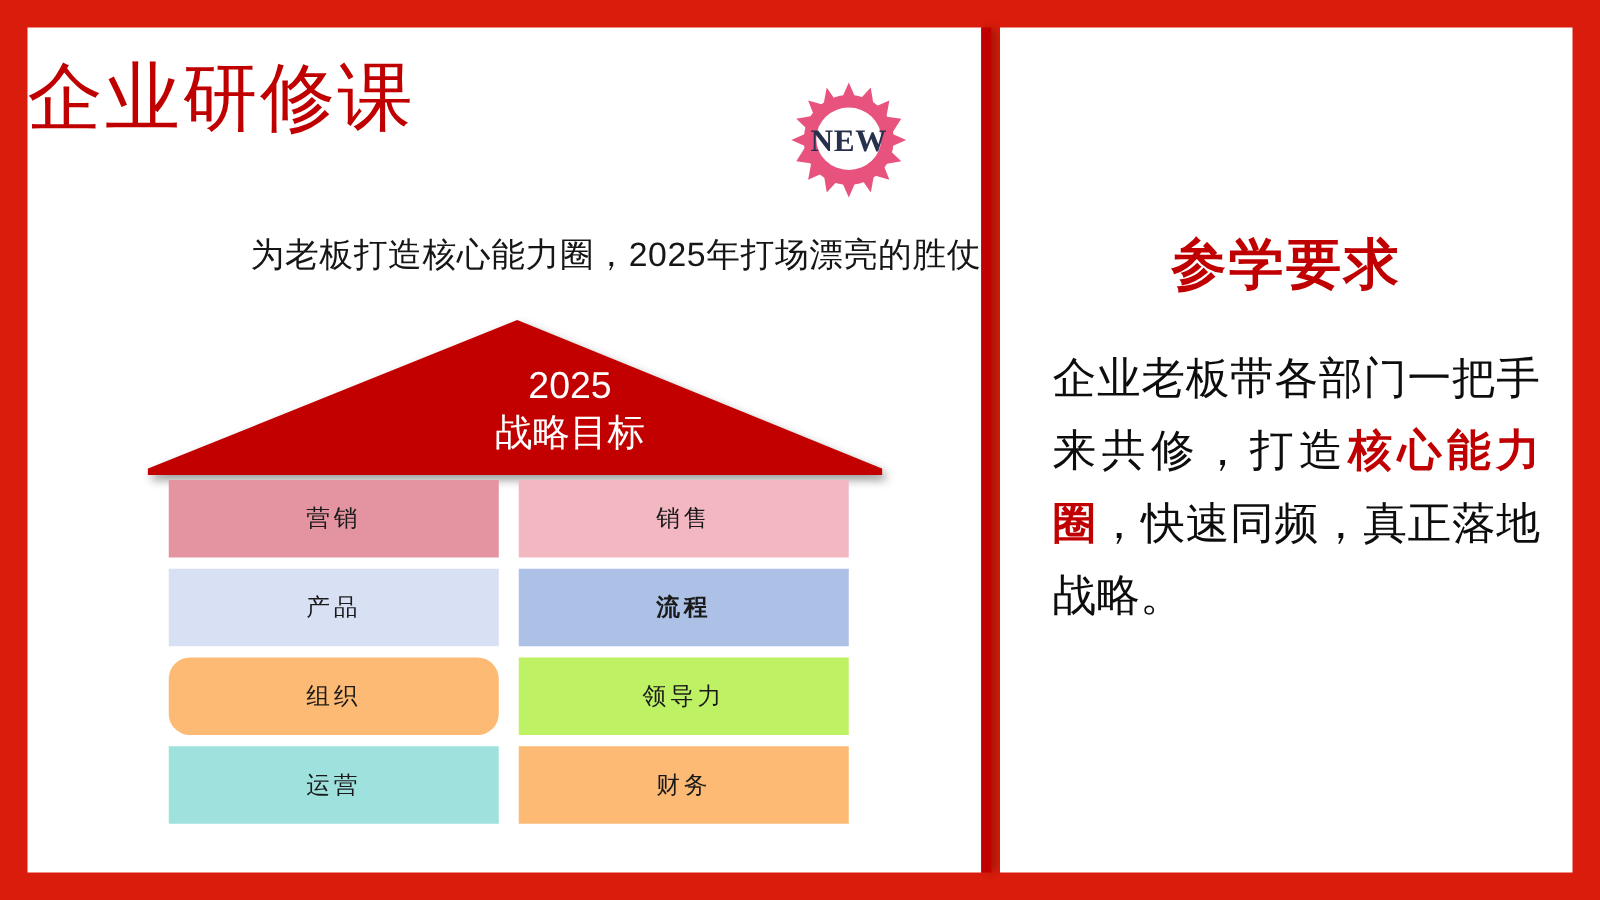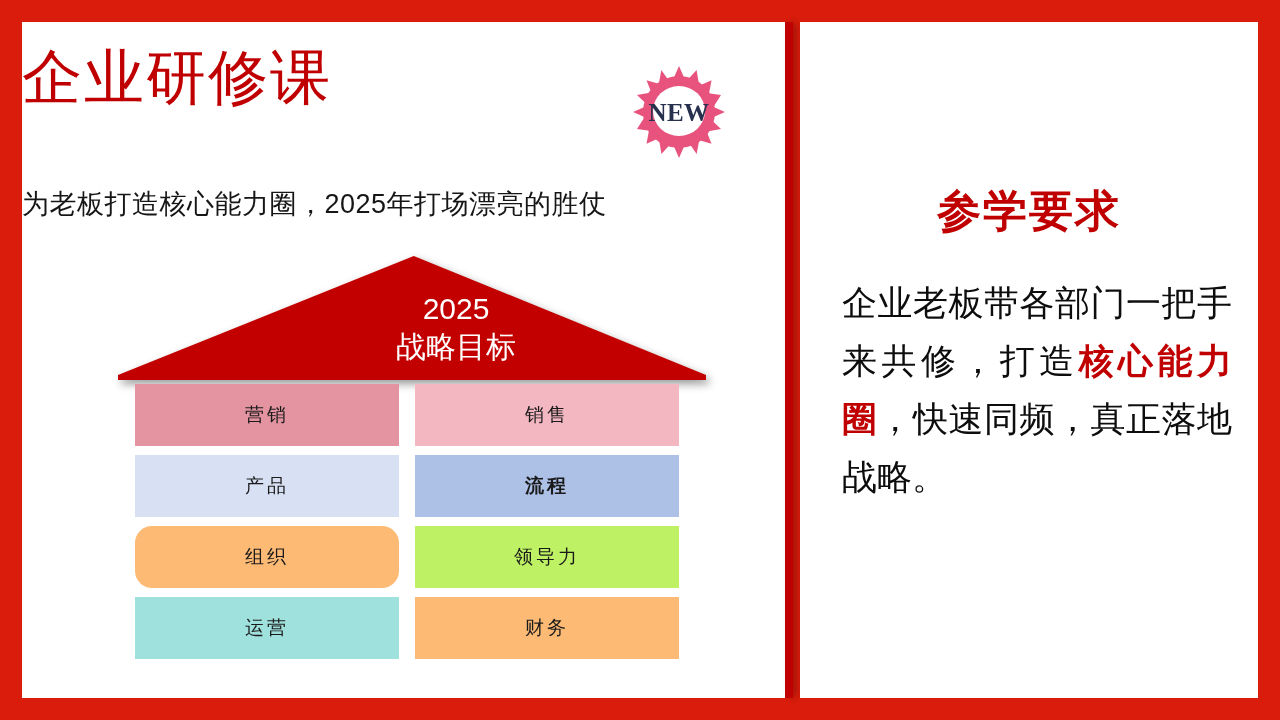--- a/index.html
+++ b/index.html
@@ -78,21 +78,21 @@
     height: 100px;
   }
   #new-badge svg { display:block; width:100px; height:100px; }
 
   
   #subtitle {
     position: absolute;
     left: 0;
     top: 164px;
     width: 763px;
-    text-align: left;
+    text-align: right;
     color: #161616;
     font-size: 27px;
     letter-spacing: 0.5px;
     white-space: nowrap;
   }
 
   
   #house {
     position: absolute;
     left: 0;

